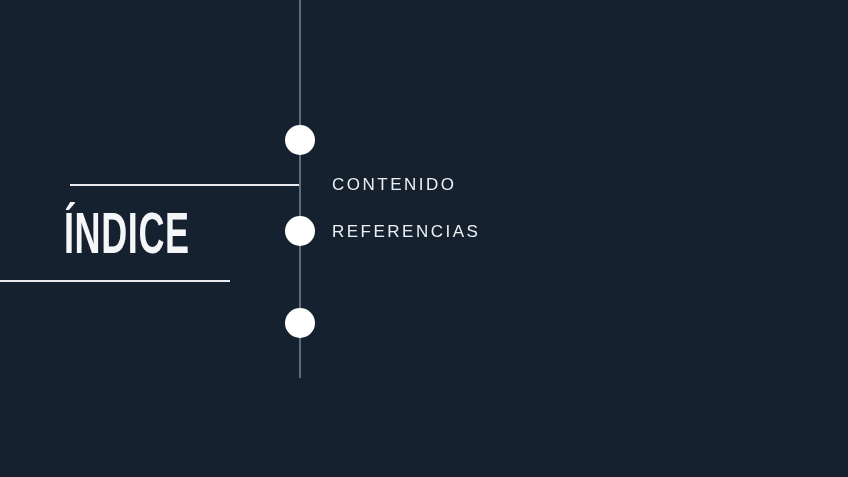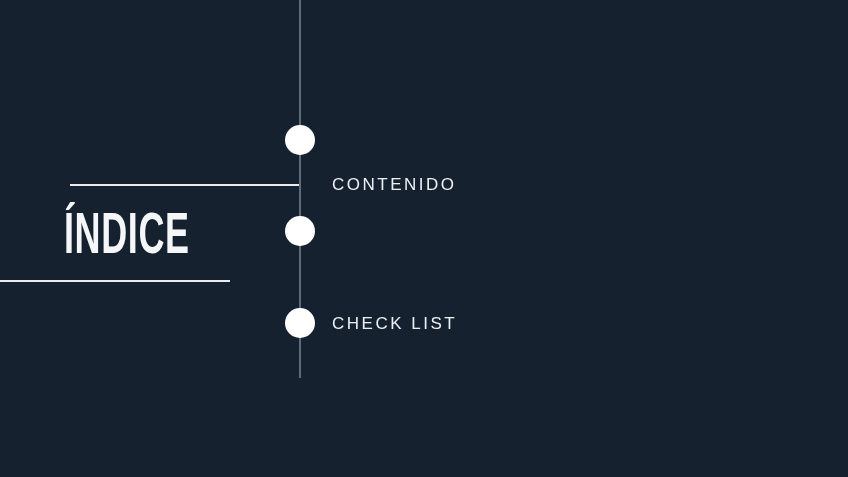--- a/index.html
+++ b/index.html
@@ -100,17 +100,17 @@
 
   <div class="hline hline-top"></div>
   <div class="hline hline-bottom"></div>
 
   <h1 class="title">ÍNDICE</h1>
 
   <div class="bullet b1"></div>
   <div class="label l1">CONTENIDO</div>
 
   <div class="bullet b2"></div>
+  <div class="label l2">REFERENCIAS</div>
 
   <div class="bullet b3"></div>
-  <div class="label l3">CHECK LIST</div>
 
 </div>
 
 </body></html>

